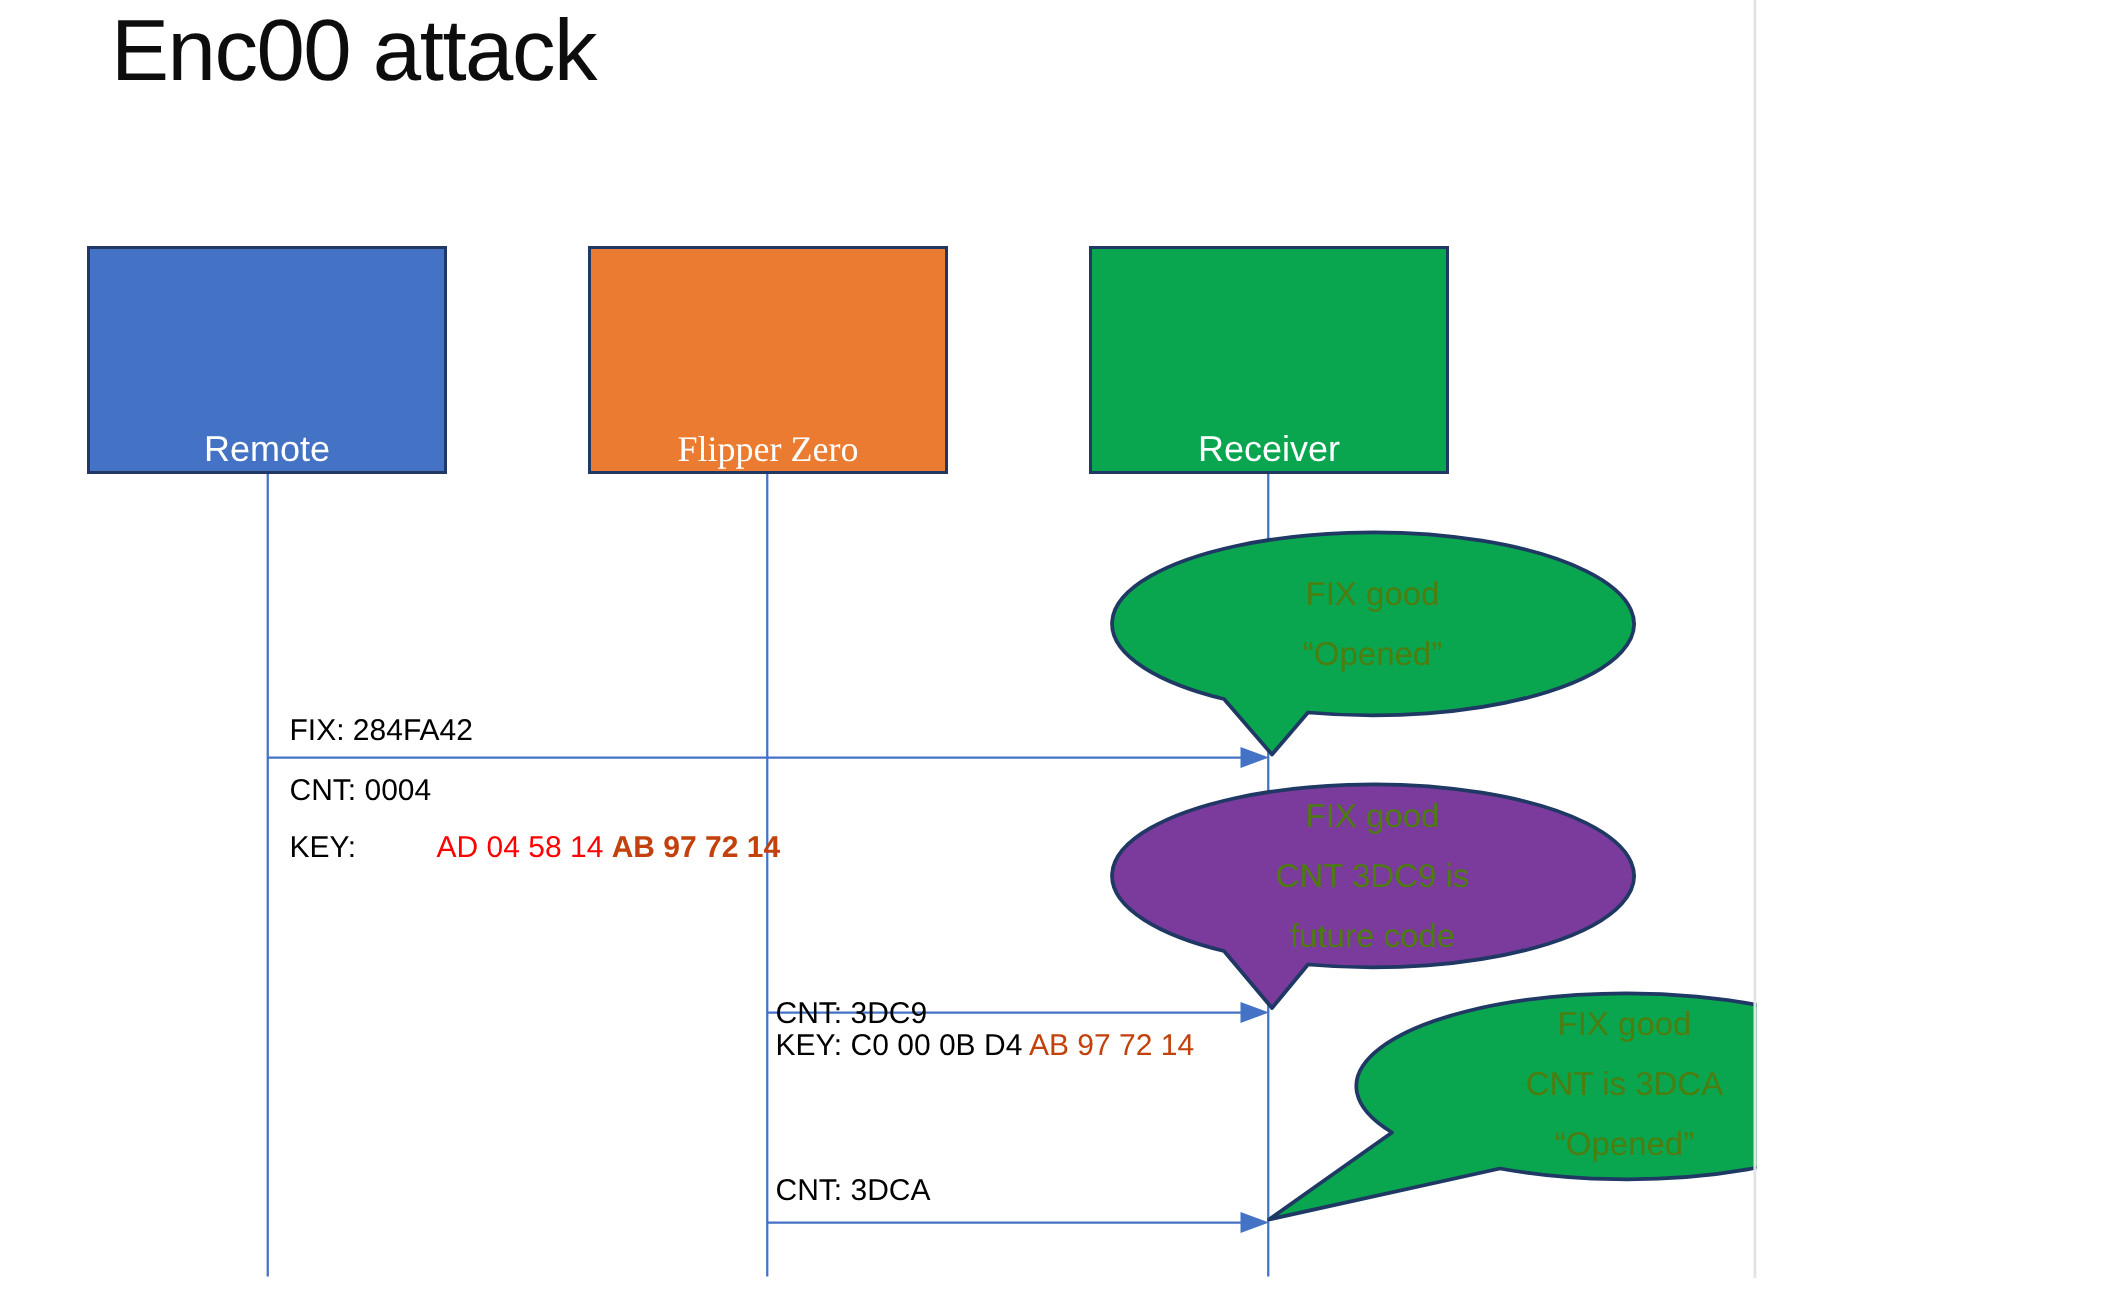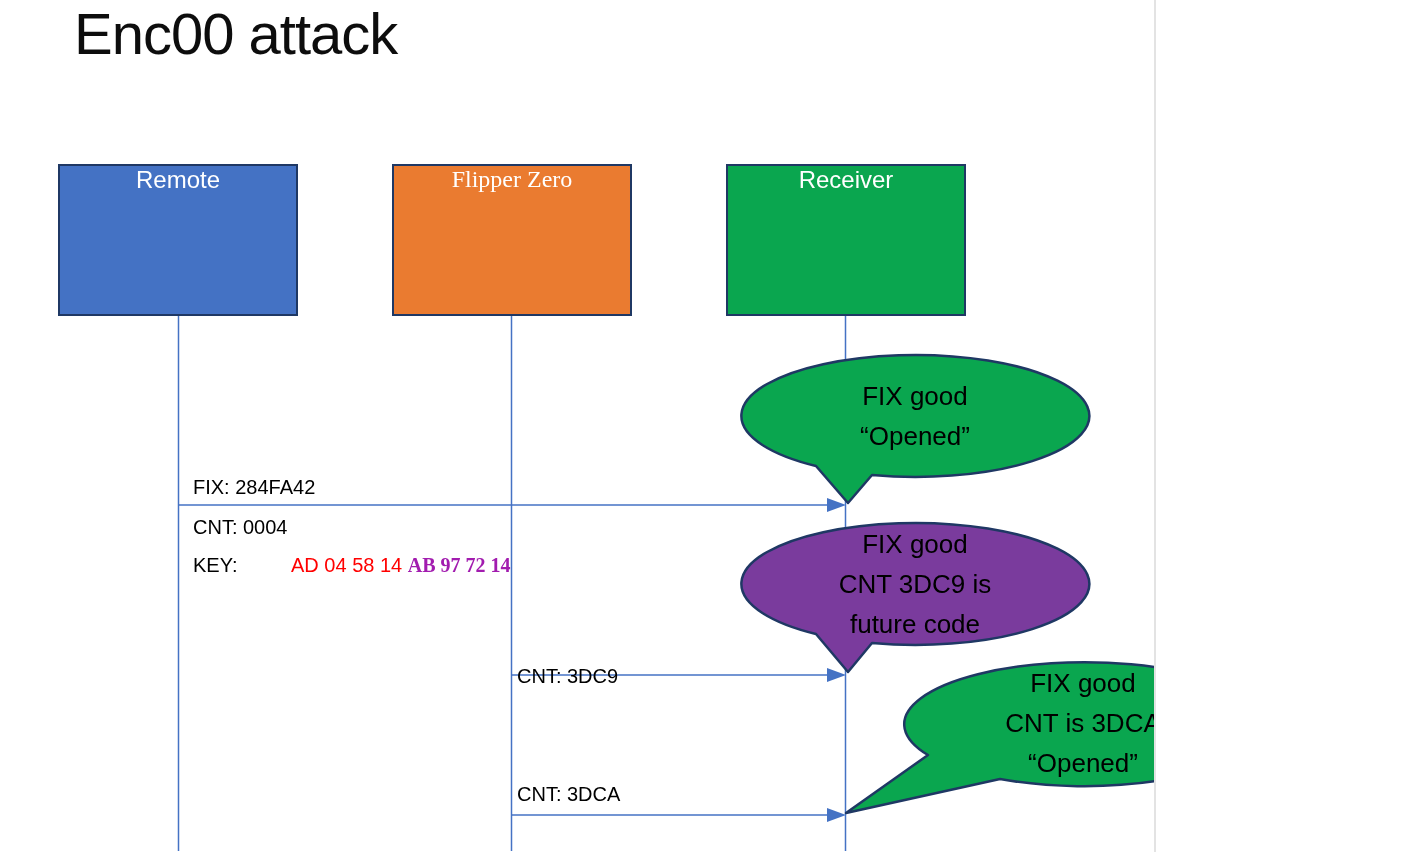--- a/index.html
+++ b/index.html
@@ -2,54 +2,55 @@
 <html><head>
 <meta charset="utf-8">
 <style>
   html,body{margin:0;padding:0;background:#ffffff;}
   #slide{
     position:relative;
     width:1156px;height:859px;
     background:#ffffff;
     overflow:hidden;
     font-family:"Liberation Sans", sans-serif;
+    padding-left:15px;
   }
   
   .title{
     position:absolute;left:74px;top:0px;
     font-size:58px;font-weight:300;color:#0d0d0d;
     letter-spacing:-1px;
   }
   
   .actor{
     position:absolute;top:164px;width:240px;height:152px;
     border:2.5px solid #1F3864;
-    display:flex;align-items:flex-start;justify-content:center;
+    display:flex;align-items:flex-end;justify-content:center;
     color:#ffffff;font-size:24px;
     box-sizing:border-box;
   }
   #actor-remote{left:58px;background:#4472C4;}
   #actor-flipper{left:392px;background:#EA7B30;font-family:Liberation Serif, serif;}
   #actor-receiver{left:726px;background:#0AA64F;}
   
   #shapes{position:absolute;left:0;top:0;width:1408px;height:859px;}
   
   .msg-line{
     position:absolute;
     font-size:20px;color:#000000;white-space:nowrap;
     line-height:30px;
   }
   .red{color:#FF0000;margin-left:48px;}
-  .green{color:#a21caf;font-family:Liberation Serif, serif;}
+  .green{color:#c2410c;}
   .green.bold{font-weight:700;}
   
   .callout-text{
     position:absolute;
     display:flex;flex-direction:column;align-items:center;justify-content:center;
-    color:#000000;font-size:26px;line-height:40px;text-align:center;
+    color:#4d7c0f;font-size:22px;line-height:40px;text-align:center;
   }
   #callout-text-1{left:741px;top:356px;width:348px;height:120px;}
   #callout-text-2{left:741px;top:524px;width:348px;height:120px;}
   #callout-text-3{left:903px;top:662px;width:360px;height:122px;}
   
   .right-edge{
     position:absolute;right:0;top:0;width:2px;height:852px;
     background:#e3e3e3;
   }
 </style>
@@ -94,20 +95,23 @@
   <div class="msg-line" style="left:193px;top:512px;">
     <span>CNT: 0004</span>
   </div>
   <div class="msg-line" style="left:193px;top:550px;">
     <span>KEY: </span><span class="red">AD 04 58 14 </span><span class="green bold">AB 97 72 14</span>
   </div>
 
   <div class="msg-line" style="left:517px;top:641px;margin-top:20px;">
     <span>CNT: 3DC9</span>
   </div>
+  <div class="msg-line" style="left:517px;top:682px;">
+    <span>KEY: C0 00 0B D4 </span><span class="green">AB 97 72 14</span>
+  </div>
 
   <div class="msg-line" style="left:517px;top:779px;text-align:right;">
     <span>CNT: 3DCA</span>
   </div>
 
   <div class="callout-text" id="callout-text-1">
     <div>FIX good</div>
     <div>“Opened”</div>
   </div>
   <div class="callout-text" id="callout-text-2">

